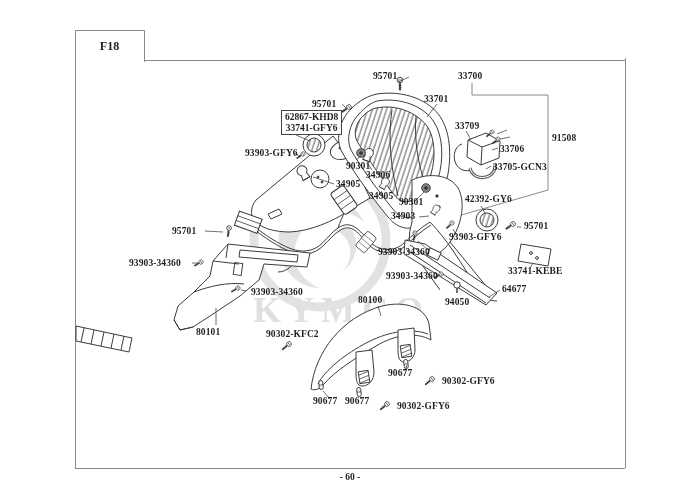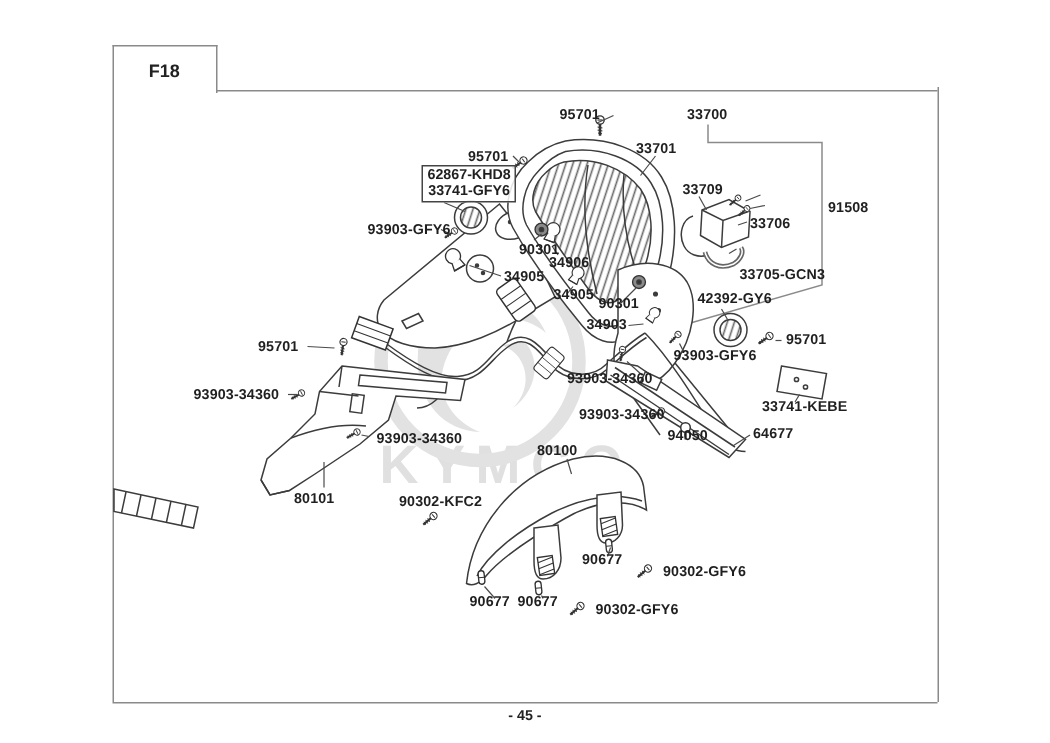--- a/index.html
+++ b/index.html
@@ -2,21 +2,21 @@
 <html style="--line: #3c3c3c; --frame: #8a8a8a; --leader: #4a4a4a; --label: #1f1f1f; --watermark: #e0e0e0; --paper: #ffffff;"><head>
 <meta charset="utf-8">
 <style>
   :root{
     --line:#3c3c3c; --frame:#8a8a8a; --leader:#4a4a4a;
     --label:#1f1f1f; --watermark:#e0e0e0; --paper:#ffffff;
   }
   html,body{margin:0;padding:0;background:#fff;}
   .page{
     position:relative;width:700px;height:495px;background:var(--paper);
-    font-family:Liberation Sans, sans-serif;overflow:hidden;border-radius:29px;
+    font-family:Liberation Serif, serif;overflow:hidden;border-radius:29px;
   }
   .wm-text{
     position:absolute;left:253px;top:289px;z-index:0;
     font-size:36px;font-weight:bold;letter-spacing:7px;color:var(--watermark);
   }
   svg.art{position:absolute;left:0;top:0;z-index:1;}
   .labels-layer{position:absolute;left:0;top:0;width:700px;height:495px;z-index:2;pointer-events:none;}
   .plabel{
     position:absolute;font-size:9.5px;font-weight:bold;color:var(--label);
     white-space:nowrap;letter-spacing:0.1px;
@@ -260,47 +260,47 @@
 
   <div class="labels-layer" id="labels">
       <span class="plabel" style="left: 373px; top: 71px;">95701</span>
       <span class="plabel" style="left: 458px; top: 71px;">33700</span>
       <span class="plabel" style="left: 424px; top: 94px;">33701</span>
       <span class="plabel" style="left: 312px; top: 99px;">95701</span>
       <span class="plabel" style="left: 245px; top: 148px;">93903-GFY6</span>
       <span class="plabel" style="left: 455px; top: 121px;">33709</span>
       <span class="plabel" style="left: 512px; top: 133px; padding-left: 40px;">91508</span>
       <span class="plabel" style="left: 500px; top: 144px;">33706</span>
-      <span class="plabel" style="left: 493px; top: 178px;">33705-GCN3</span>
+      <span class="plabel" style="left: 493px; top: 162px;">33705-GCN3</span>
       <span class="plabel" style="left: 346px; top: 161px;">90301</span>
       <span class="plabel" style="left: 337px; top: 170px; margin-left: 29px;">34906</span>
       <span class="plabel" style="left: 336px; top: 179px;">34905</span>
       <span class="plabel" style="left: 369px; top: 191px;">34905</span>
       <span class="plabel" style="left: 399px; top: 197px;">90301</span>
       <span class="plabel" style="left: 465px; top: 194px;">42392-GY6</span>
       <span class="plabel" style="left: 524px; top: 221px;">95701</span>
       <span class="plabel" style="left: 449px; top: 232px;">93903-GFY6</span>
       <span class="plabel" style="left: 391px; top: 211px;">34903</span>
       <span class="plabel" style="left: 172px; top: 226px;">95701</span>
       <span class="plabel" style="left: 129px; top: 258px;">93903-34360</span>
       <span class="plabel" style="left: 378px; top: 247px;">93903-34360</span>
       <span class="plabel" style="left: 251px; top: 287px;">93903-34360</span>
       <span class="plabel" style="left: 386px; top: 271px;">93903-34360</span>
       <span class="plabel" style="left: 508px; top: 266px;">33741-KEBE</span>
       <span class="plabel" style="left: 502px; top: 284px;">64677</span>
-      <span class="plabel" style="left: 445px; top: 285px;">94050</span>
+      <span class="plabel" style="left: 445px; top: 297px;">94050</span>
       <span class="plabel" style="left: 196px; top: 327px;">80101</span>
       <span class="plabel" style="left: 358px; top: 295px;">80100</span>
       <span class="plabel" style="left: 266px; top: 329px;">90302-KFC2</span>
       <span class="plabel" style="left: 388px; top: 368px;">90677</span>
       <span class="plabel" style="left: 442px; top: 376px;">90302-GFY6</span>
       <span class="plabel" style="left: 313px; top: 396px;">90677</span>
       <span class="plabel" style="left: 345px; top: 396px;">90677</span>
       <span class="plabel" style="left: 397px; top: 401px;">90302-GFY6</span>
     </div>
 
   <div class="label-box">
     <div>62867-KHD8</div>
     <div>33741-GFY6</div>
   </div>
 
-  <div class="page-num">- 45 -</div>
+  <div class="page-num">- 60 -</div>
 </div>
 
 </body></html>

